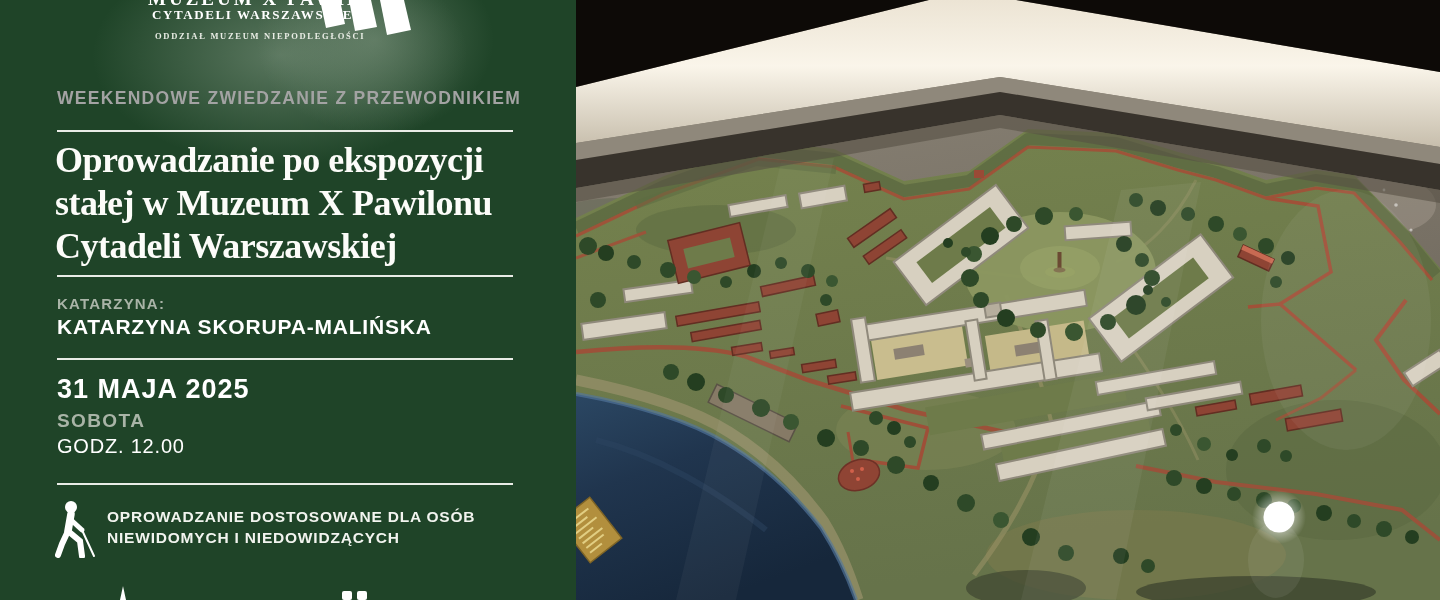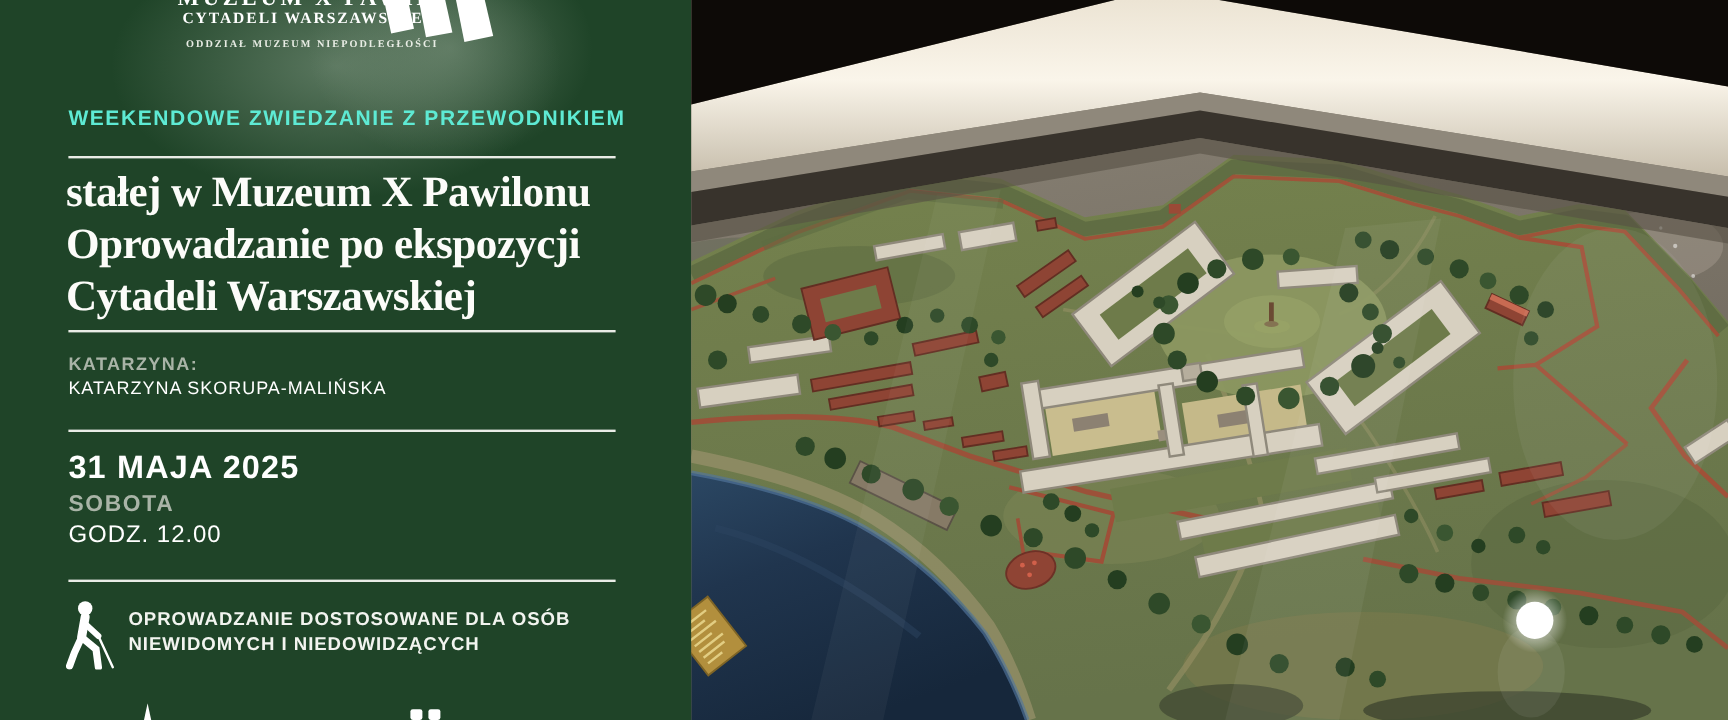--- a/index.html
+++ b/index.html
@@ -7,26 +7,26 @@
   
   .panel{position:absolute;left:0;top:0;width:576px;height:600px;background:#1f4428;}
   .glow{position:absolute;pointer-events:none;}
   .glow1{left:85px;top:-60px;width:390px;height:230px;background:radial-gradient(ellipse at 50% 50%, rgba(148,168,148,.5) 0%, rgba(148,168,148,0) 68%);}
   .glow2{left:255px;top:-55px;width:240px;height:190px;background:radial-gradient(ellipse at 50% 50%, rgba(160,178,158,.38) 0%, rgba(160,178,158,0) 70%);}
   .logo-cut{position:absolute;left:148px;top:0;width:220px;height:6px;overflow:hidden;}
   .logo-cut span{position:absolute;left:0;top:-12px;font-family:"Liberation Serif",serif;font-weight:bold;font-size:19px;letter-spacing:3px;color:#fff;white-space:nowrap;}
   .logo-line1{position:absolute;left:152px;top:7px;font-family:"Liberation Serif",serif;font-weight:bold;font-size:13px;letter-spacing:1.6px;color:#ffffff;white-space:nowrap;}
   .logo-line2{position:absolute;left:155px;top:31px;font-family:"Liberation Serif",serif;font-weight:bold;font-size:8.5px;letter-spacing:1.7px;color:#e9ede5;white-space:nowrap;}
   .logo-window{position:absolute;left:318px;top:0;}
-  .kicker{position:absolute;left:57px;top:88px;font-size:17.5px;font-weight:bold;letter-spacing:1.3px;color:#5eead4;white-space:nowrap;}
+  .kicker{position:absolute;left:57px;top:88px;font-size:17.5px;font-weight:bold;letter-spacing:1.3px;color:#a3a3a3;white-space:nowrap;}
   .rule{position:absolute;left:57px;width:456px;height:2px;background:#e9ece6;}
   .r1{top:130px}.r2{top:275px}.r3{top:358px}.r4{top:483px}
   .title{position:absolute;left:55px;top:139px;font-family:"Liberation Serif",serif;font-weight:bold;font-size:36px;line-height:43px;letter-spacing:-.5px;color:#fcfcf9;}
   .invite-label{position:absolute;left:57px;top:295px;font-size:15px;font-weight:bold;letter-spacing:1.2px;color:#a9b4a7;white-space:nowrap;}
-  .invite-name{position:absolute;left:57px;top:315px;font-size:15px;font-weight:normal;letter-spacing:.8px;color:#ffffff;white-space:nowrap;text-align:right;}
+  .invite-name{position:absolute;left:57px;top:315px;font-size:21px;font-weight:bold;letter-spacing:.8px;color:#ffffff;white-space:nowrap;text-align:right;}
   .ev-date{position:absolute;left:57px;top:374px;font-size:27px;font-weight:bold;letter-spacing:1px;color:#ffffff;white-space:nowrap;}
   .ev-day{position:absolute;left:57px;top:410px;font-size:19px;font-weight:bold;letter-spacing:1.4px;color:#a9b4a7;white-space:nowrap;}
   .ev-time{position:absolute;left:57px;top:435px;font-size:20px;font-weight:normal;letter-spacing:.8px;color:#ffffff;white-space:nowrap;}
   .access-icon{position:absolute;left:55px;top:500px;}
   .access-text{position:absolute;left:107px;top:506px;font-size:15.5px;font-weight:bold;letter-spacing:.8px;line-height:21px;color:#f2f4ef;white-space:nowrap;}
   .bottom-spire{position:absolute;left:112px;top:586px;}
   .bottom-dots{position:absolute;left:342px;top:591px;display:flex;gap:5px;}
   .bottom-dots i{display:block;width:10px;height:9px;background:#fff;border-radius:2px;}
   
   .photo{position:absolute;left:576px;top:0;width:864px;height:600px;background:#756e62;}
@@ -49,22 +49,22 @@
     <svg class="logo-window" width="96" height="37" viewBox="0 0 96 37">
       <polygon points="2,0 22,0 27,24 8,28" fill="#ffffff"></polygon>
       <polygon points="31,0 53,0 59,27 37,31" fill="#ffffff"></polygon>
       <polygon points="62,0 86,0 93,30 69,35" fill="#ffffff"></polygon>
     </svg>
 
     <div class="kicker">WEEKENDOWE ZWIEDZANIE Z PRZEWODNIKIEM</div>
     <div class="rule r1"></div>
 
     <div class="title">
+      <div>Oprowadzanie po ekspozycji</div>
       <div>stałej w Muzeum X Pawilonu</div>
-      <div>Oprowadzanie po ekspozycji</div>
       <div>Cytadeli Warszawskiej</div>
     </div>
     <div class="rule r2"></div>
 
     <div class="invite-label">KATARZYNA:</div>
     <div class="invite-name">KATARZYNA SKORUPA-MALIŃSKA</div>
     <div class="rule r3"></div>
 
     <div class="ev-date">31 MAJA 2025</div>
     <div class="ev-day">SOBOTA</div>

